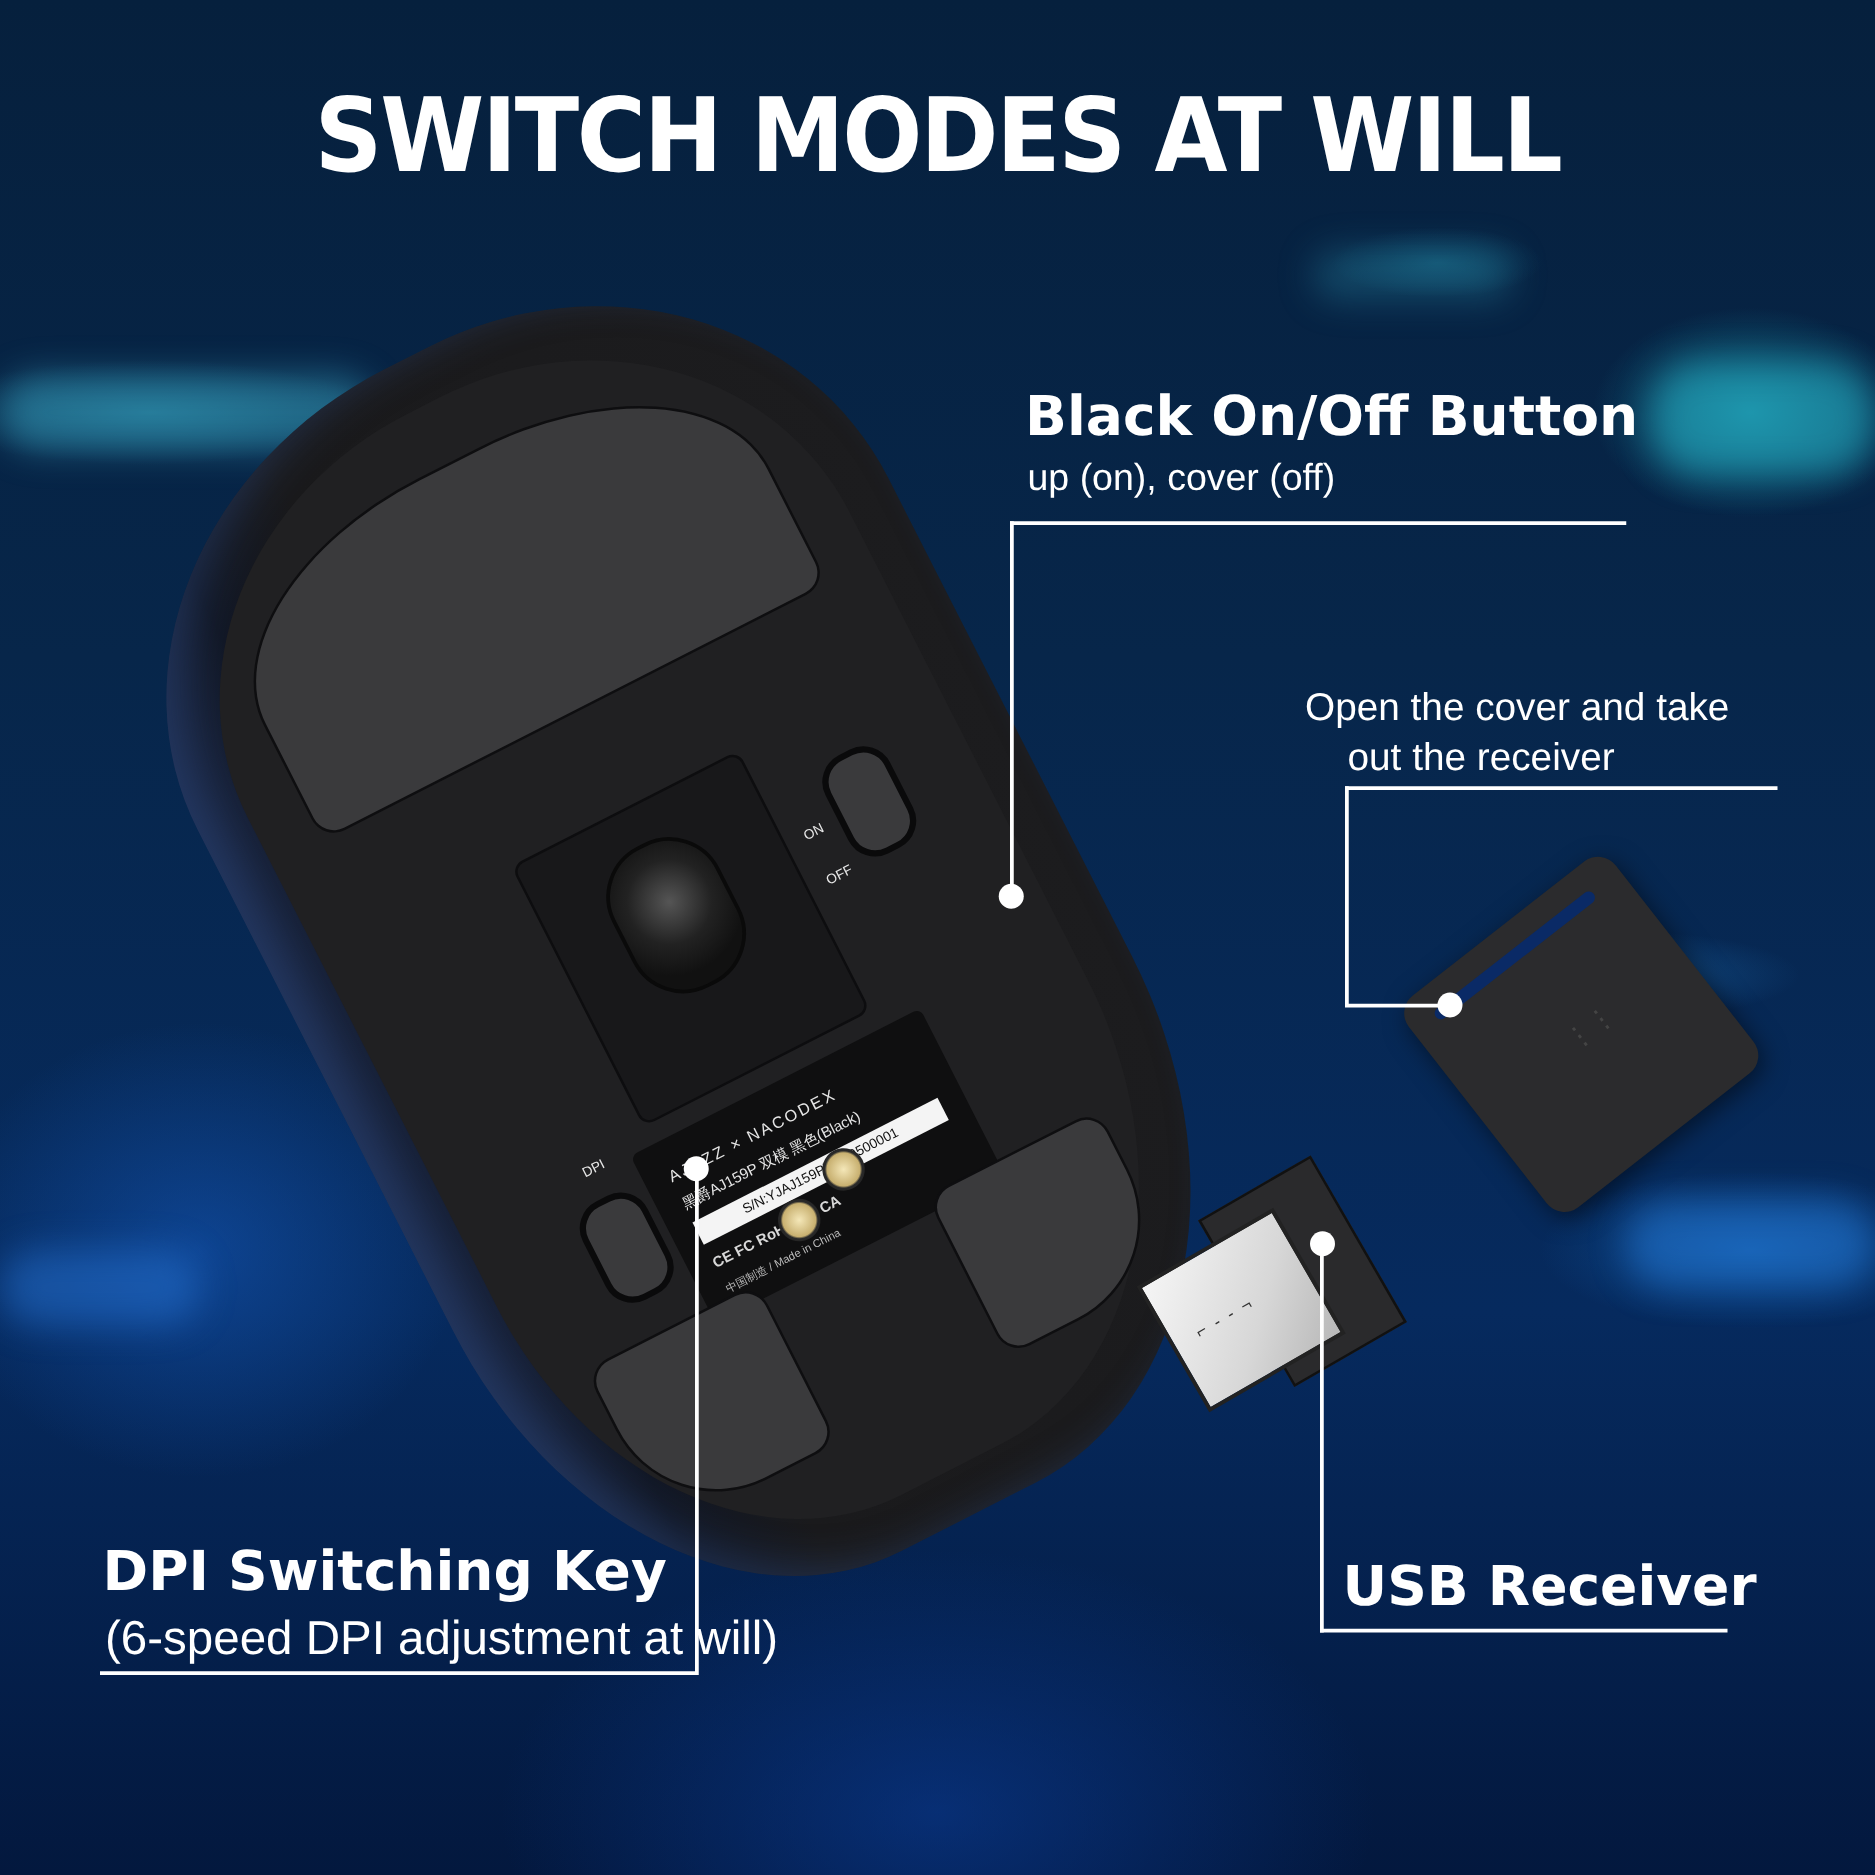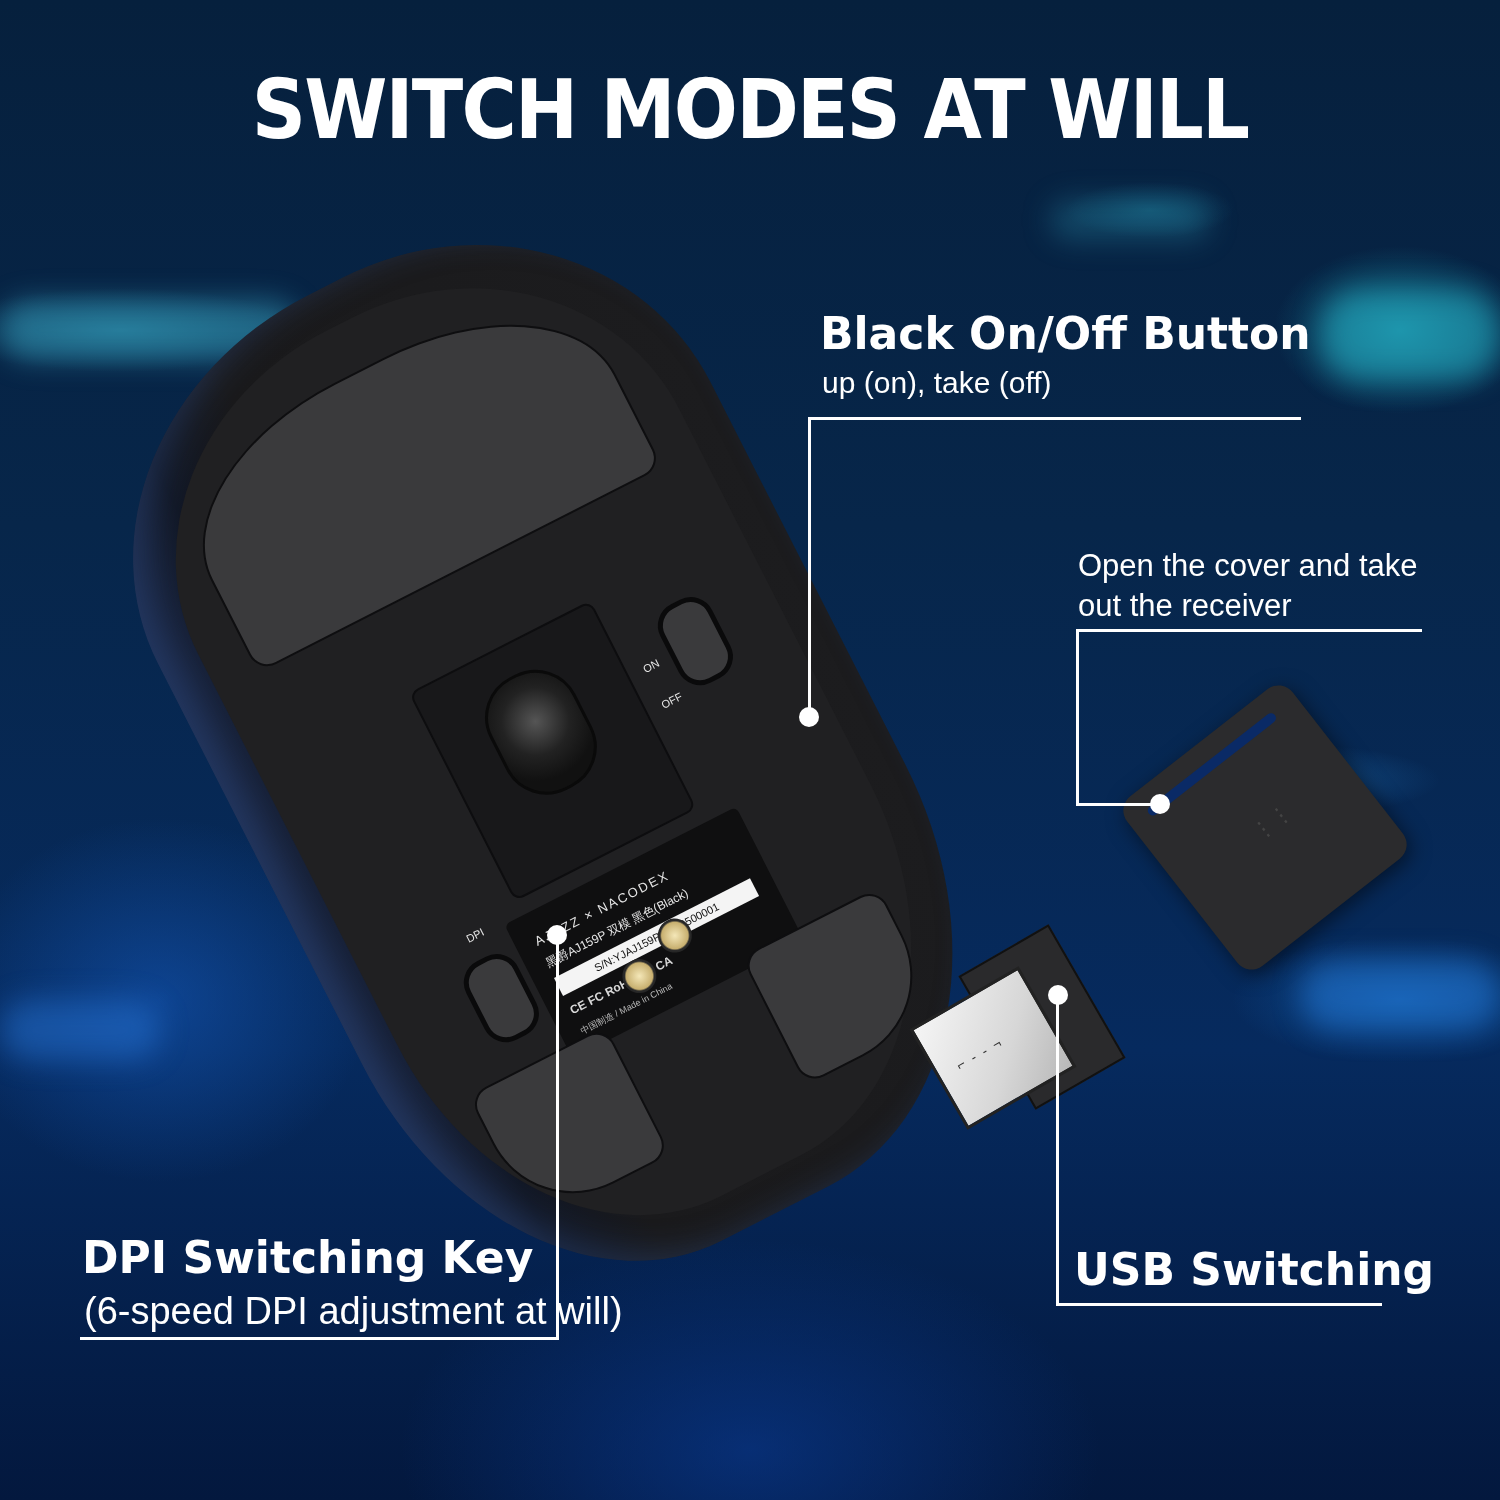--- a/index.html
+++ b/index.html
@@ -146,34 +146,34 @@
     <div class="usb-mark">⌐ - - ¬</div>
   </div>
 
   <div class="cover">
     <div class="cover-slot"></div>
     <div class="cover-icon">⋮⋮</div>
   </div>
 </div>
 
 <div class="callout-title" style="left:820px;top:308px;font-size:44px;">Black On/Off Button</div>
-<div class="callout-sub" style="left:822px;top:366px;font-size:30px;">up (on), take (off)</div>
+<div class="callout-sub" style="left:822px;top:366px;font-size:30px;">up (on), cover (off)</div>
 <div class="line" style="left:808px;top:417px;width:493px;height:3px;"></div>
 <div class="line" style="left:808px;top:417px;width:3px;height:300px;"></div>
 <div class="dot" style="left:799px;top:707px;"></div>
 
-<div class="callout-sub" style="left:1078px;top:548px;font-size:31px;">Open the cover and take</div>
+<div class="callout-sub" style="left:1044px;top:548px;font-size:31px;">Open the cover and take</div>
 <div class="callout-sub" style="left:1078px;top:588px;font-size:31px;">out the receiver</div>
 <div class="line" style="left:1076px;top:629px;width:346px;height:3px;"></div>
 <div class="line" style="left:1076px;top:629px;width:3px;height:176px;"></div>
 <div class="line" style="left:1076px;top:803px;width:80px;height:3px;"></div>
 <div class="dot" style="left:1150px;top:794px;"></div>
 
 <div class="callout-title" style="left:82px;top:1232px;font-size:44px;">DPI Switching Key</div>
 <div class="callout-sub" style="left:84px;top:1290px;font-size:38px;">(6-speed DPI adjustment at will)</div>
 <div class="line" style="left:80px;top:1337px;width:478px;height:3px;"></div>
 <div class="line" style="left:556px;top:935px;width:3px;height:405px;"></div>
 <div class="dot" style="left:547px;top:925px;"></div>
 
-<div class="callout-title" style="left:1074px;top:1244px;font-size:44px;">USB Switching</div>
+<div class="callout-title" style="left:1074px;top:1244px;font-size:44px;">USB Receiver</div>
 <div class="line" style="left:1056px;top:1303px;width:326px;height:3px;"></div>
 <div class="line" style="left:1056px;top:995px;width:3px;height:311px;"></div>
 <div class="dot" style="left:1048px;top:985px;"></div>
 
 </body></html>

